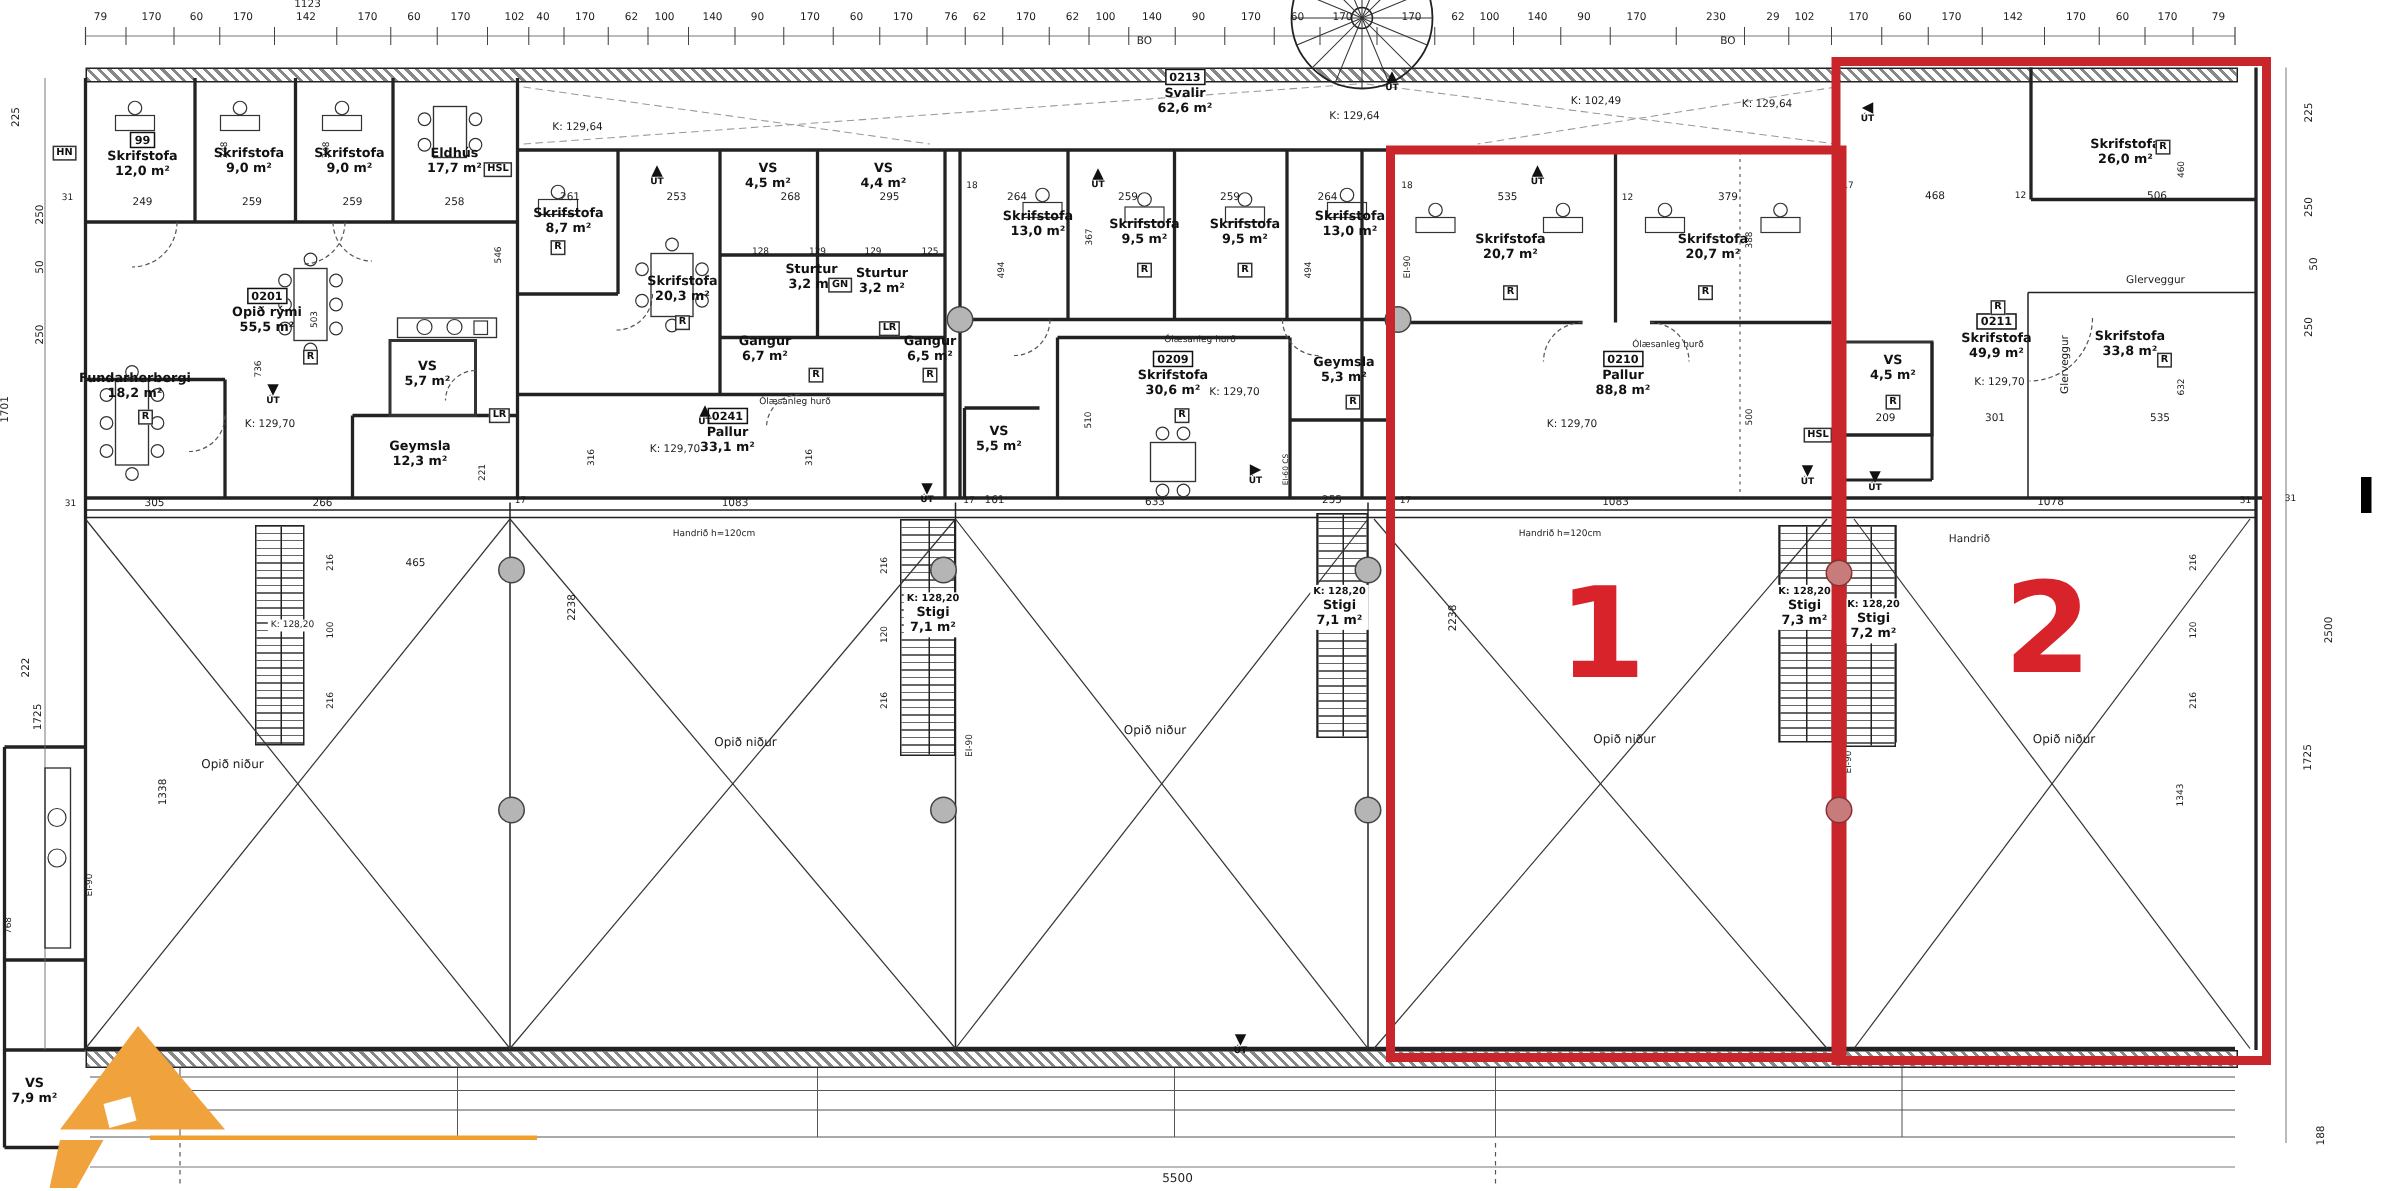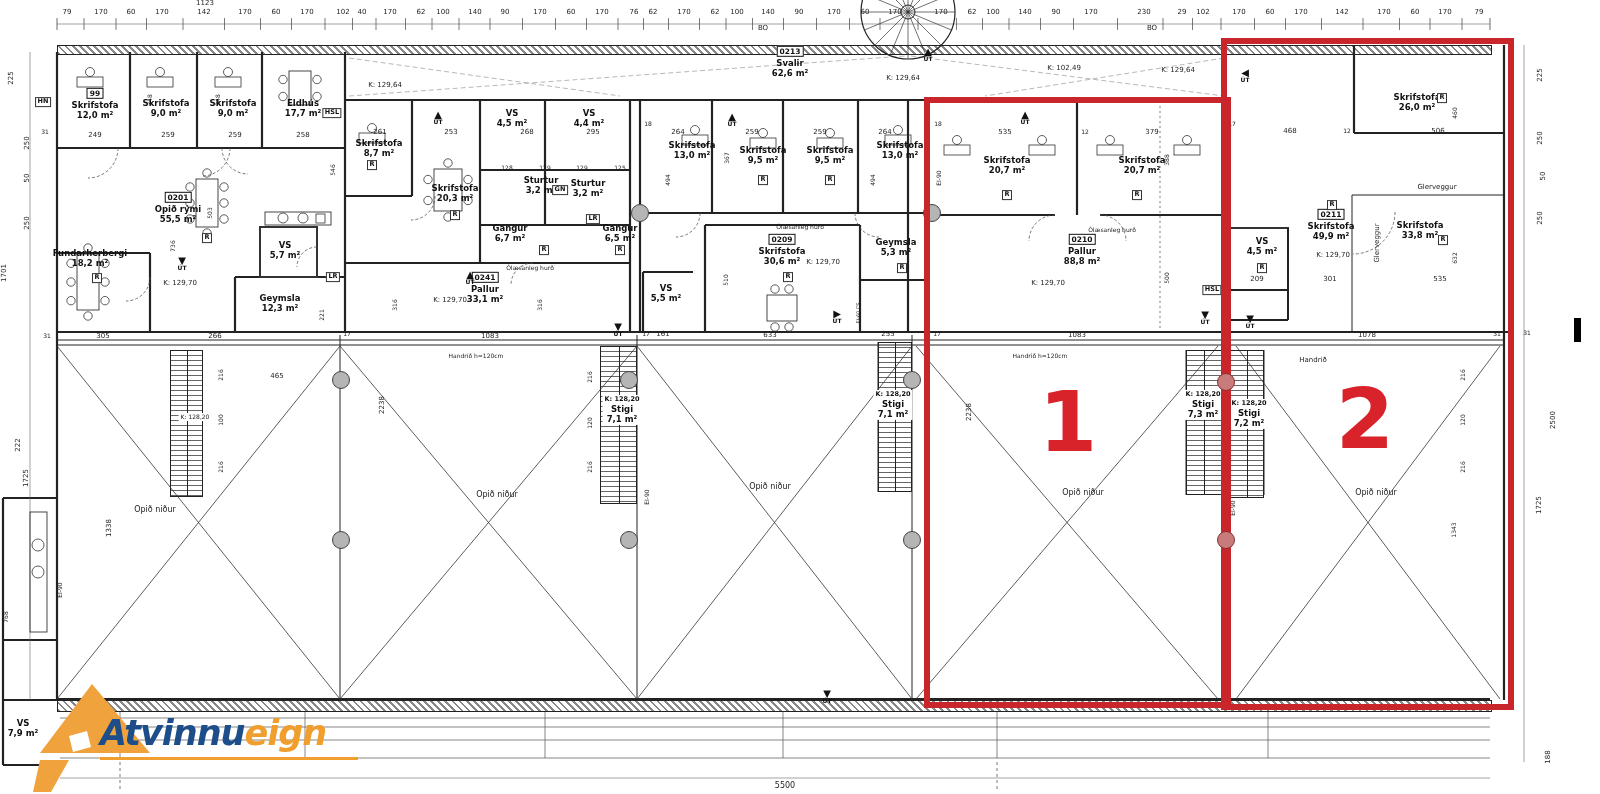--- a/index.html
+++ b/index.html
@@ -674,18 +674,15 @@
   <div class="znum" style="left: 1365px; top: 419px; color: rgb(216, 35, 43);">2</div>
 
   <div style="position:absolute;left:1574px;top:318px;width:7px;height:24px;background:#000;z-index:4;"></div>
 
   <div id="logo">
     <svg width="130" height="114" viewBox="0 0 130 114">
       <polygon points="7,73 59,4 117,73" fill="#f0a23c"></polygon>
       <polygon points="36,56 54,51 58,67 40,72" fill="#ffffff"></polygon>
       <polygon points="7,80 36,80 18,112 0,112" fill="#f0a23c"></polygon>
     </svg>
-    <div id="logoText">
-      <span id="logoW1" style="color: rgb(29, 78, 137);">Atvinnu</span><span id="logoW2" style="color: rgb(240, 159, 46);">eign</span>
-    </div>
     <div id="logoUnderline" style="background: rgb(240, 159, 46);"></div>
   </div>
 </div>
 
 </body></html>

